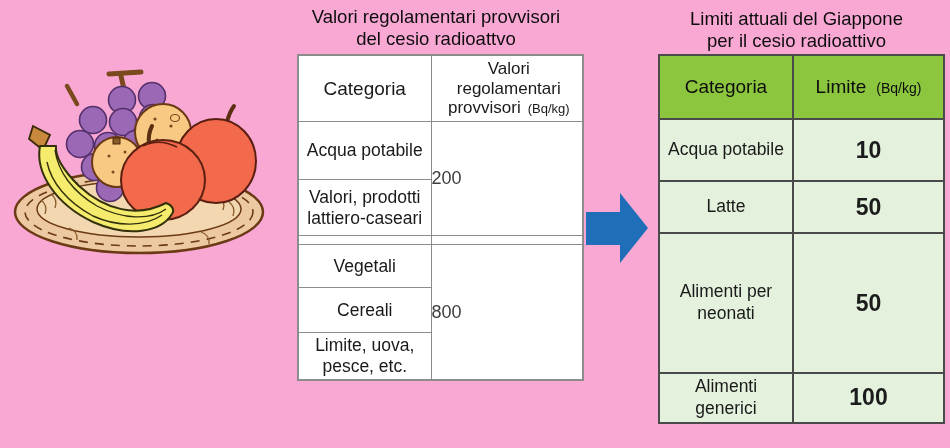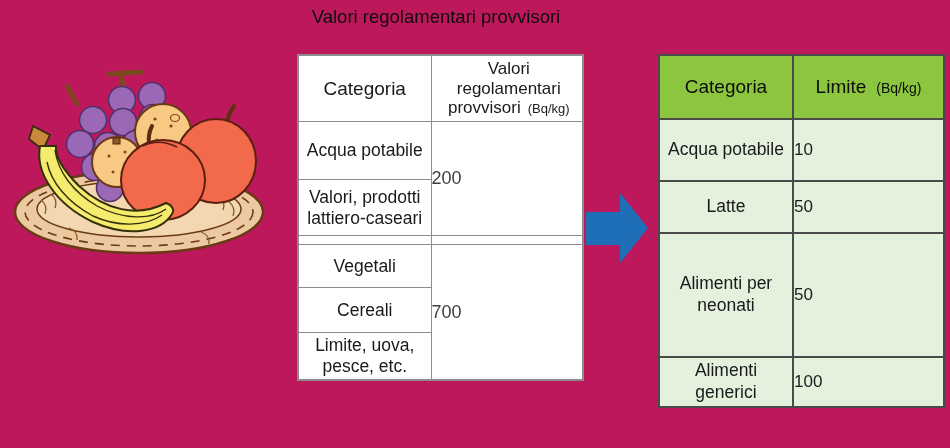--- a/index.html
+++ b/index.html
@@ -1,17 +1,17 @@
 <!DOCTYPE html>
 <html><head>
 <meta charset="utf-8">
 <style>
   html,body { margin:0; padding:0; background:#ffffff; }
   .canvas {
-    position:relative; width:950px; height:448px; background:#be185d;
+    position:relative; width:950px; height:448px; background:#f9a8d4;
     font-family:"Liberation Sans", sans-serif; color:#1a1a1a; overflow:hidden;
   }
 
   
   .tbl-title { position:absolute; text-align:center; font-size:18.5px; line-height:1.18; color:#0d0d0d; }
   .tbl-title.mid   { left:278px; top:6px;  width:316px; }
   .tbl-title.right { left:643px; top:8px;  width:307px; }
 
   
   table.mid {
@@ -40,26 +40,26 @@
     position:absolute; left:658px; top:54px; width:285px;
     border-collapse:collapse; table-layout:fixed;
     border:2.5px solid #4a4a4a;
   }
   table.cur td { border:2px solid #4a4a4a; vertical-align:middle; padding:0; }
   table.cur col.c1 { width:134px; }
   table.cur col.c2 { width:151px; }
   tr.c-head { height:64px; }
   tr.c-r1   { height:62px; }
   tr.c-r2   { height:52px; }
-  tr.c-r3   { height:124px; }
+  tr.c-r3   { height:140px; }
   tr.c-r4   { height:41px; }
   .c-head-cell { background:#8cc63f; text-align:center; font-size:19px; color:#0d0d0d; }
   .c-head-cell .unit { font-size:14px; margin-left:10px; }
   .c-cat { background:#e3f1dd; text-align:center; font-size:17.5px; line-height:1.25; padding:2px 4px !important; }
-  .c-val { background:#e3f1dd; text-align:left; font-size:17px; font-weight:normal; color:#1c1c1c; }
+  .c-val { background:#e3f1dd; text-align:center; font-size:23px; font-weight:bold; color:#1c1c1c; }
 
   
   .arrow-wrap { position:absolute; left:586px; top:189px; width:64px; height:78px; }
 
   
   .fruit-wrap { position:absolute; left:5px; top:62px; width:270px; height:235px; }
 </style>
 </head>
 <body>
 
@@ -140,20 +140,21 @@
         <polygon points="28,64 45,73 38,88 24,77" fill="#c8893c" stroke="#3a2a08" stroke-width="1.8"></polygon>
         <path d="M35,84 C30,110 50,142 88,160 C124,176 156,170 167,152 C170,148 167,143 161,141 C132,156 100,148 74,124 C58,108 50,94 51,84 Z" fill="#f5ec6e" stroke="#33300a" stroke-width="2" stroke-linejoin="round"></path>
         <path d="M50,88 C53,110 68,130 92,144 C118,158 146,158 161,147" fill="none" stroke="#33300a" stroke-width="1.4"></path>
         <path d="M42,100 C46,120 62,140 88,154 C112,165 140,165 157,153" fill="none" stroke="#33300a" stroke-width="1.4"></path>
       </g>
     </svg>
   </div>
 
   <div class="tbl-title mid">
     <div>Valori regolamentari provvisori</div>
+    <div>del cesio radioattvo</div>
   </div>
 
   <table class="mid">
     <colgroup>
         <col class="c1">
         <col class="c2">
       </colgroup>
     <tbody>
         <tr class="m-head">
       <td class="m-cat-head">Categoria</td>
@@ -169,37 +170,41 @@
     </tr>
     <tr class="m-r2">
       <td class="m-cat">Valori, prodotti lattiero-caseari</td>
     </tr>
     <tr class="m-gap">
       <td></td>
       <td></td>
     </tr>
     <tr class="m-r3">
       <td class="m-cat">Vegetali</td>
-      <td class="m-val" rowspan="3">700</td>
+      <td class="m-val" rowspan="3">800</td>
     </tr>
     <tr class="m-r4">
       <td class="m-cat">Cereali</td>
     </tr>
     <tr class="m-r5">
       <td class="m-cat">Limite, uova, pesce, etc.</td>
     </tr>
   </tbody>
     </table>
 
   <div class="arrow-wrap">
     <svg width="64" height="78" viewBox="0 0 64 78" xmlns="http://www.w3.org/2000/svg">
       <polygon points="0,23 34,23 34,4 62,39 34,74 34,56 0,56" fill="#1e6fb8"></polygon>
     </svg>
   </div>
 
+  <div class="tbl-title right">
+    <div>Limiti attuali del Giappone</div>
+    <div>per il cesio radioattivo</div>
+  </div>
 
   <table class="cur">
     <colgroup>
         <col class="c1">
         <col class="c2">
       </colgroup>
     <tbody>
         <tr class="c-head">
       <td class="c-head-cell">Categoria</td>
       <td class="c-head-cell">

